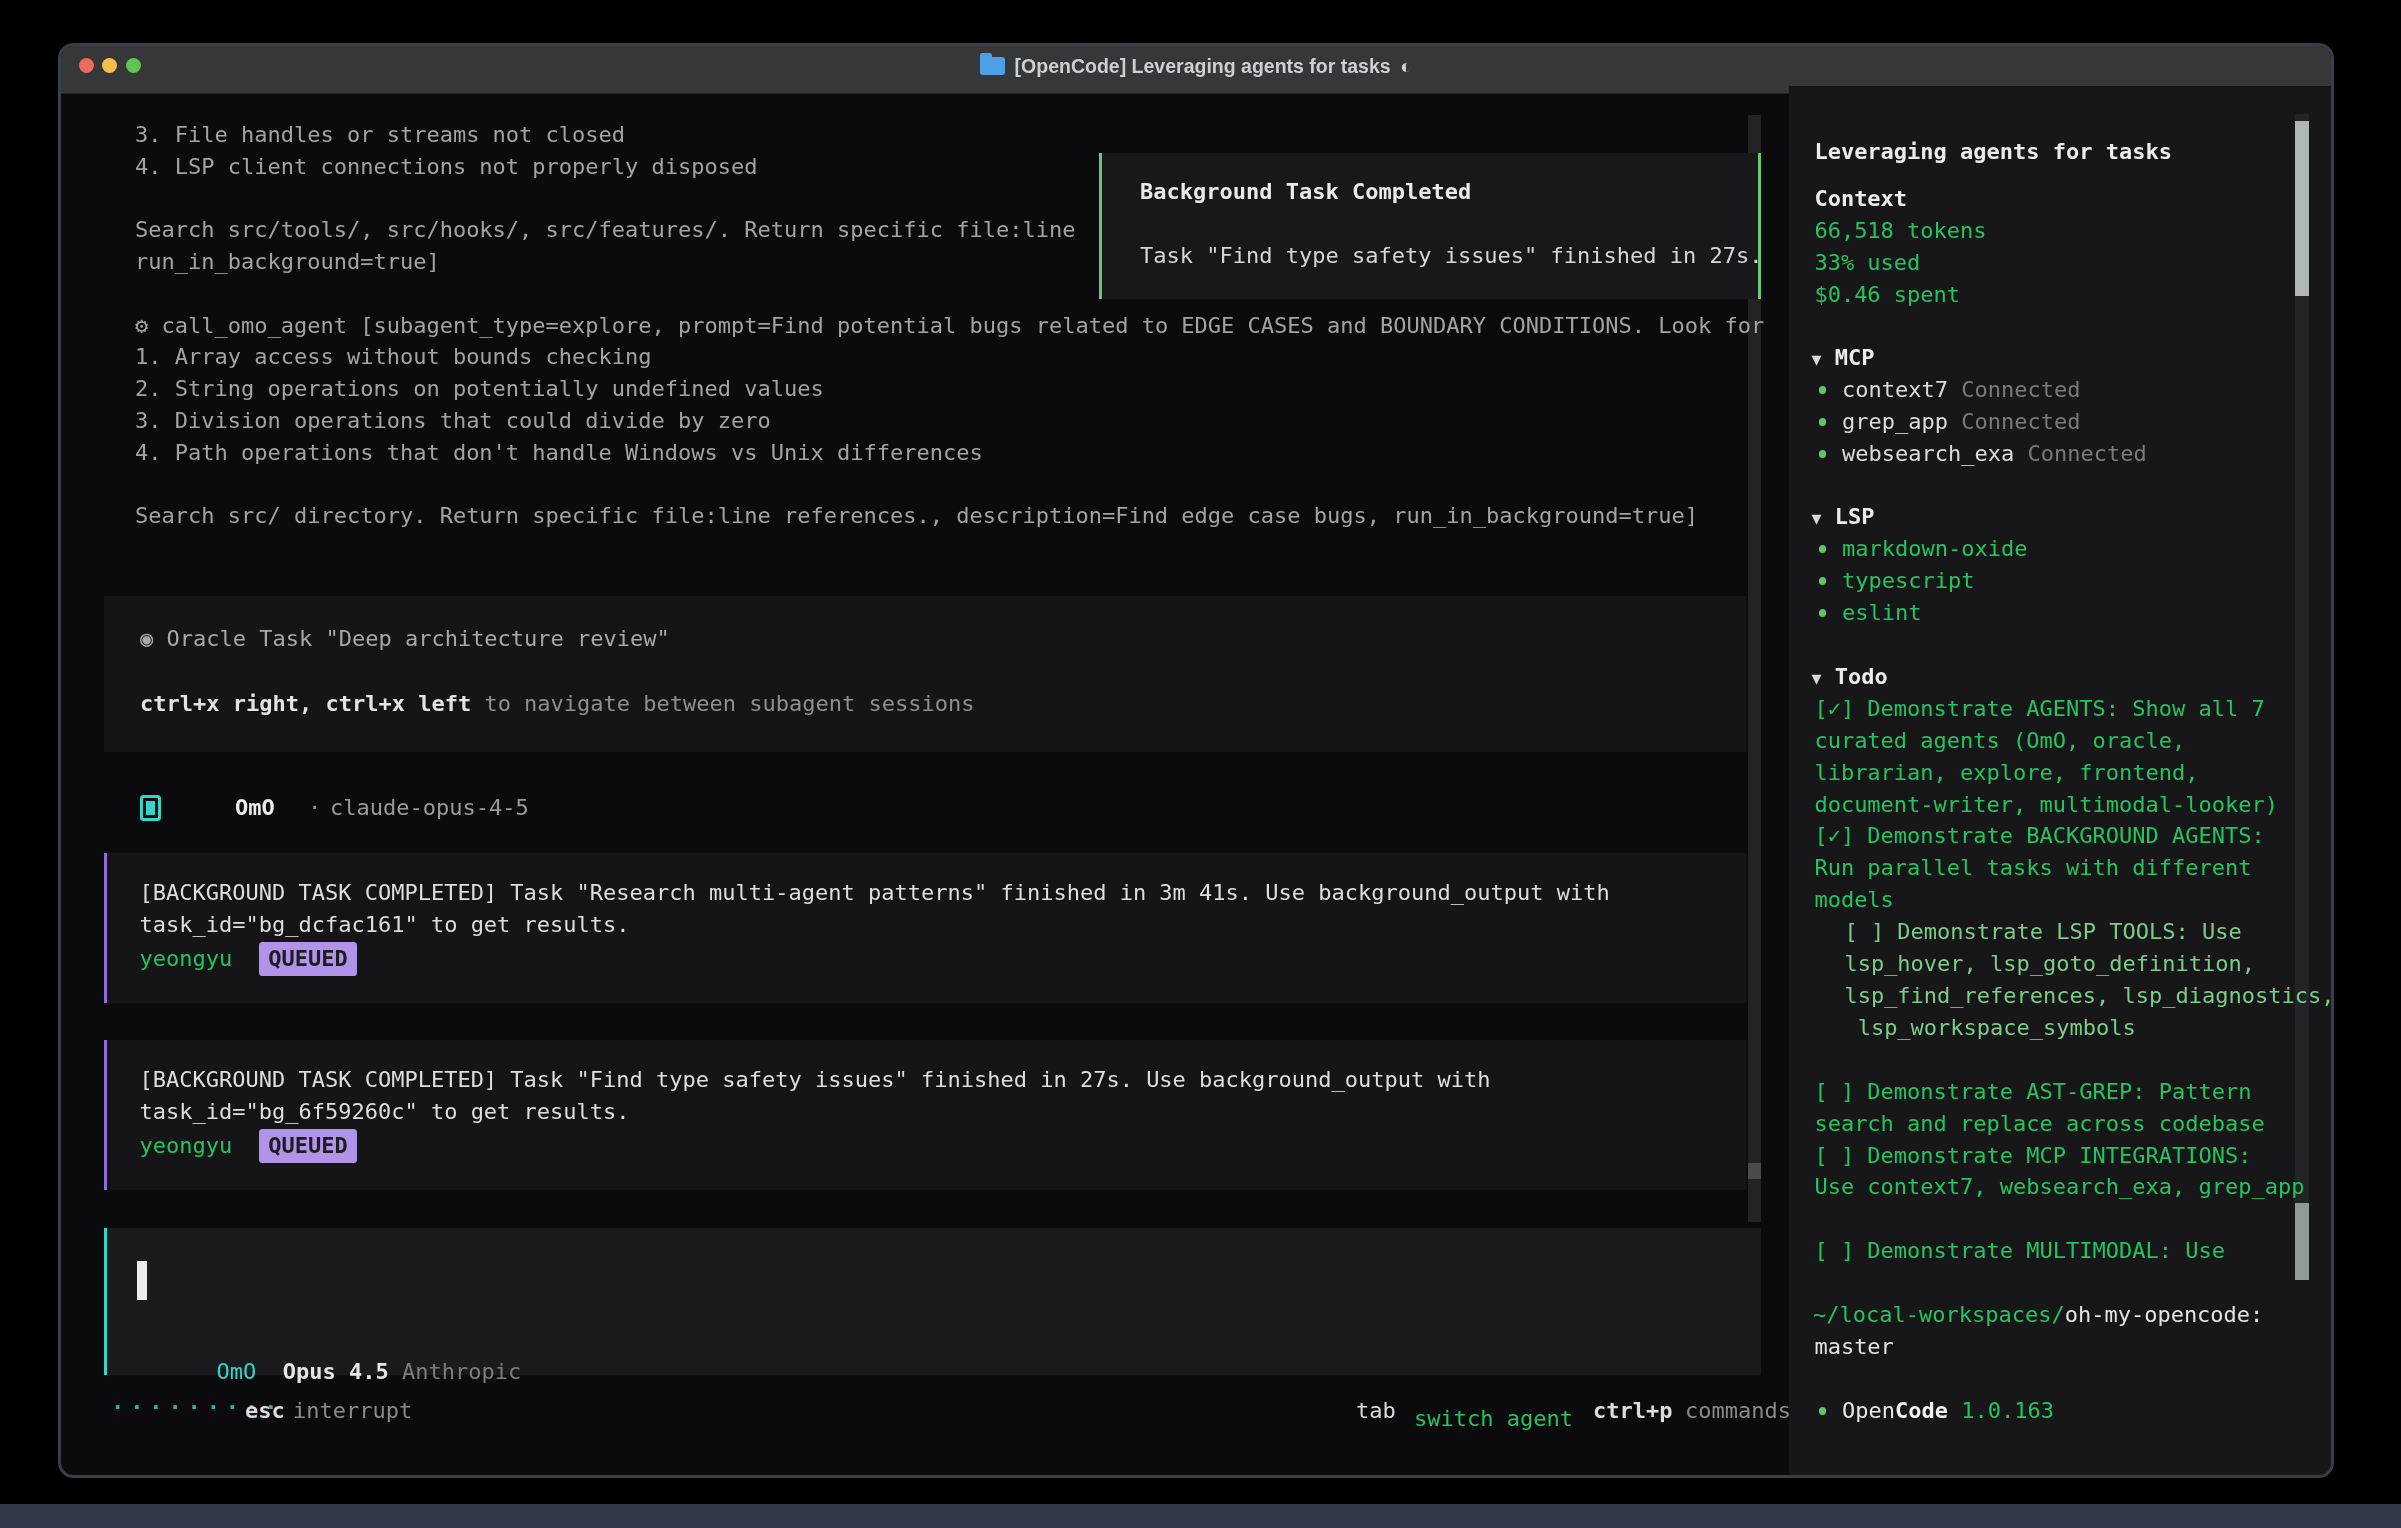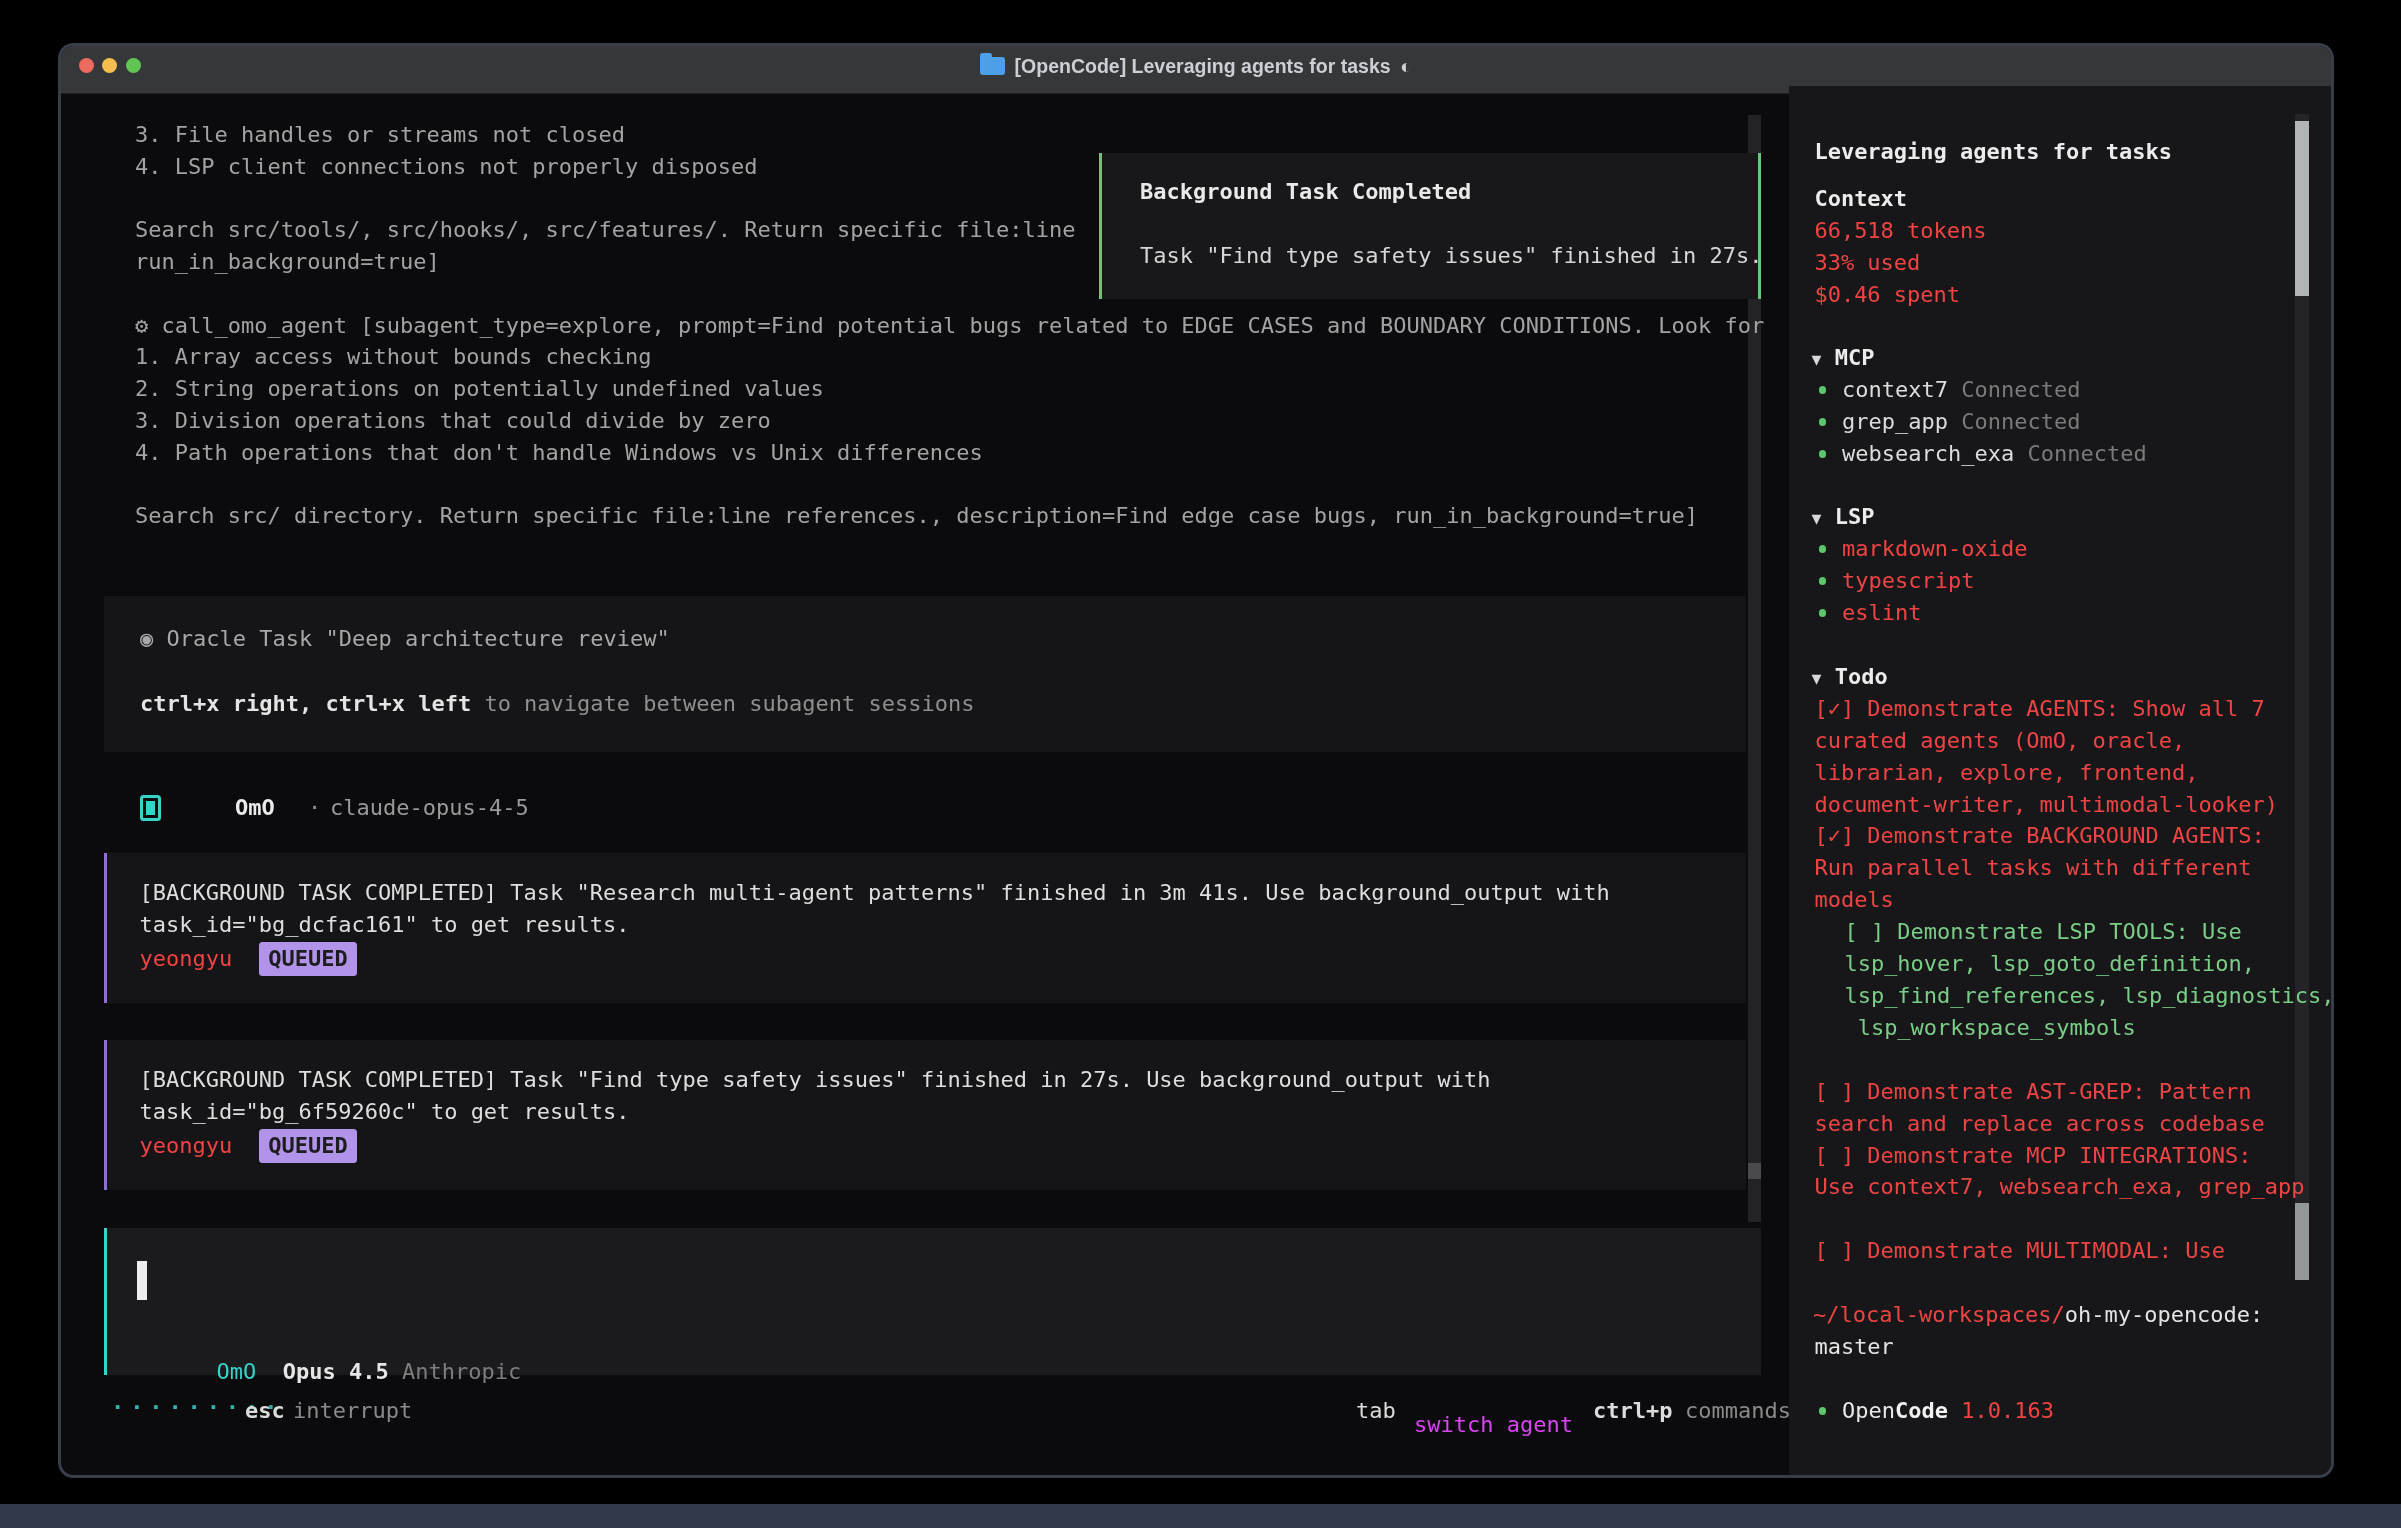--- a/index.html
+++ b/index.html
@@ -11,21 +11,21 @@
   #title-center{position:absolute;top:0;left:0;width:100%;height:40px;display:flex;align-items:center;justify-content:center;gap:9.5px;
     font-family:"Liberation Sans","DejaVu Sans",sans-serif;font-size:19.5px;font-weight:bold;color:#ccd0d5;}
   .folder-icon{display:inline-block;position:relative;width:25px;height:17.7px;background:#4da0e8;border-radius:3px;}
   .folder-icon::before{content:"";position:absolute;left:0;top:-4.1px;width:11.8px;height:5.9px;background:#4da0e8;border-radius:2.4px 2.4px 0 0;}
   .abs{position:absolute;}
   .dimtext{color:#a3a3a3;}
   .boxbg{background:#151517;}
   .badge{display:inline-block;font-weight:bold;background:#b193ea;color:#1d1d1f;padding:1.2px 9.5px;border-radius:3.5px;}
   #sidebar{position:absolute;left:1728px;top:40px;width:545px;height:1392px;background:#17171a;}
   .green{color:#7ace87;margin-left:30px;}
-  .graytext{color:#ef4444;text-align:right;}
+  .graytext{color:#22c55e;text-align:right;}
   .bullet{position:absolute;width:7.7px;height:7.7px;border-radius:50%;background:#5ec46e;}
   .tri{color:#d8d8d8;}
   .sbheading{color:#ececec;font-weight:bold;}
 </style>
 </head>
 <body>
 
 <div id="window">
 
   <div id="titlebar">
@@ -90,21 +90,21 @@
     <div style="position:absolute;left:30px;top:96px;" class="mono">
       <span style="color:#35d4c8;">OmO</span><span>  </span><span style="color:#e6e6e6;font-weight:bold;">Opus 4.5</span><span> </span><span style="color:#7d7d7d;">Anthropic</span>
     </div>
   </div>
 
   <div class="abs" style="left:0;top:1349px;width:1714px;height:32px;">
     <span class="mono" style="position:absolute;left:50px;top:-3.5px;color:#2fb3ac;letter-spacing:5.9px;font-weight:bold;">·········</span>
     <span class="mono" style="position:absolute;left:184px;top:0;color:#dcdcdc;font-weight:bold;">esc</span>
     <span class="mono" style="position:absolute;left:232px;top:0;color:#8a8a8a;">interrupt</span>
     <span class="mono" style="position:absolute;left:1295px;top:0;color:#dcdcdc;font-weight:normal;">tab</span>
-    <span class="mono" style="position:absolute;left:1353px;top:14px;color:#d946ef;text-align:right;">switch agent</span>
+    <span class="mono" style="position:absolute;left:1353px;top:8px;color:#22c55e;text-align:right;">switch agent</span>
     <span class="mono" style="position:absolute;left:1532px;top:0;color:#dcdcdc;font-weight:bold;">ctrl+p</span>
     <span class="mono" style="position:absolute;left:1624px;top:0;color:#8a8a8a;">commands</span>
   </div>
 
   <div id="sidebar">
 
     <div class="abs" style="left:506px;top:28px;width:14px;height:1165px;background:#242428;"></div>
     <div class="abs" style="left:506px;top:35px;width:14px;height:175px;background:#b2b5b8;"></div>
     <div class="abs" style="left:506px;top:1117px;width:14px;height:77px;background:#94979a;"></div>
 

